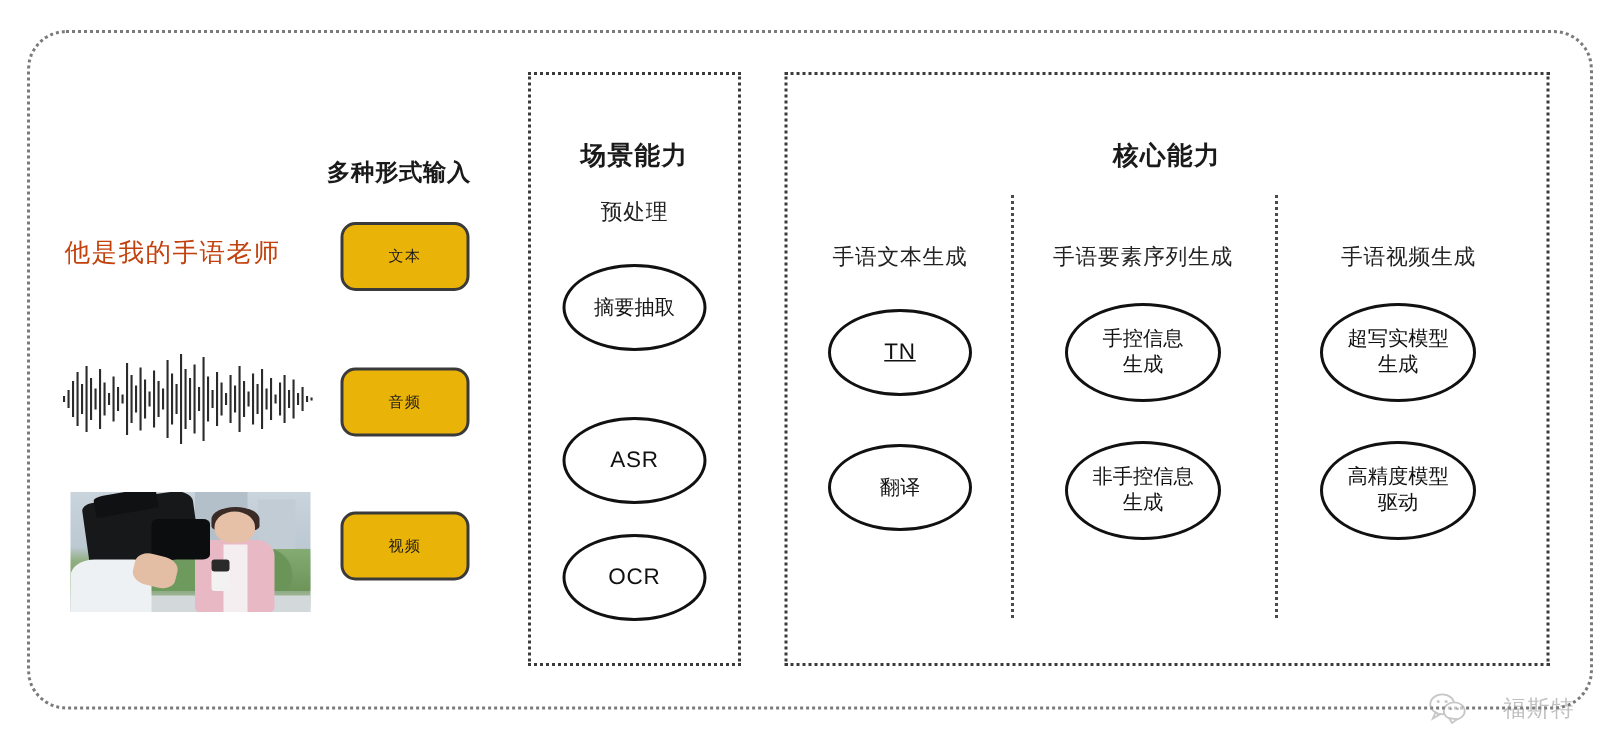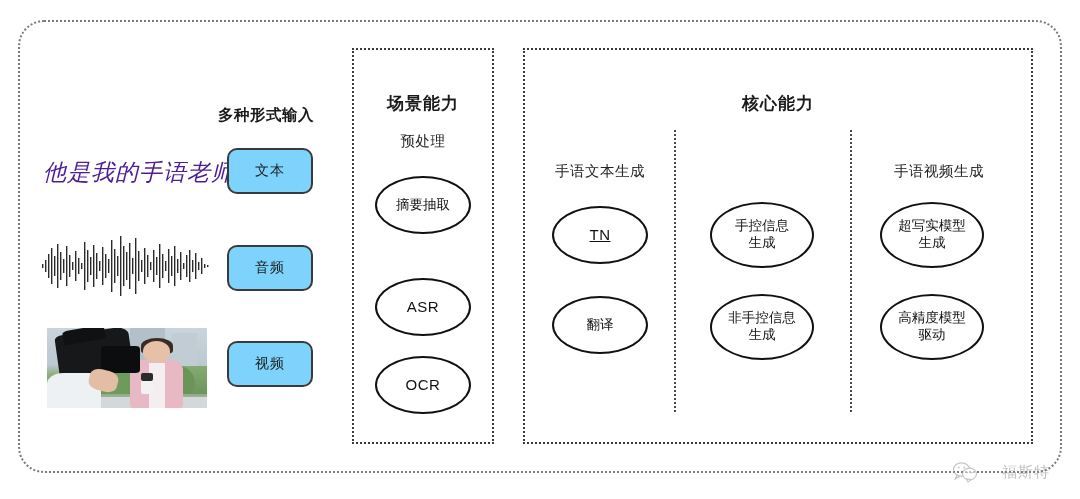--- a/index.html
+++ b/index.html
@@ -105,39 +105,38 @@
     font-size: 15.5px;
     font-weight: bold;
     color: #1a1a1a;
     letter-spacing: 0.5px;
     white-space: nowrap;
   }
   #sample-text {
     position: absolute;
     left: 43px;
     top: 157px;
-    font-size: 23px;
-    color: #4c1d95;
+    font-size: 17px;
+    color: #c2410c;
     letter-spacing: 1px;
     white-space: nowrap;
-    font-style: italic;
   }
   .input-chip {
     position: absolute;
     width: 86px;
     height: 46px;
     border: 2px solid #3a3a3a;
     border-radius: 10px;
     box-sizing: border-box;
     display: flex;
     align-items: center;
     justify-content: center;
-    font-size: 14px;
+    font-size: 10px;
     color: #1a1a1a;
-    background: #7dd3fc;
+    background: #eab308;
     letter-spacing: 1px;
   }
   #chip-text  { left: 227px; top: 148px; }
   #chip-audio { left: 227px; top: 245px; }
   #chip-video { left: 227px; top: 341px; }
 
   
   #waveform {
     position: absolute;
     left: 40px;
@@ -349,20 +348,21 @@
   <div class="panel" id="panel-core">
     <div class="panel-title" id="core-title">核心能力</div>
 
     <div class="v-divider" id="divider-1"></div>
     <div class="v-divider" id="divider-2"></div>
 
     <div class="col-header" style="left:8px; width:134px; top:112px;">手语文本生成</div>
     <div class="ellipse latin" style="left:27px; top:156px; width:96px; height:58px;text-decoration:underline;">TN</div>
     <div class="ellipse" style="left:27px; top:246px; width:96px; height:58px;">翻译</div>
 
+    <div class="col-header" style="left:153px; width:168px; top:112px;">手语要素序列生成</div>
     <div class="ellipse" style="left:185px; top:152px; width:104px; height:66px;">手控信息
 生成</div>
     <div class="ellipse" style="left:185px; top:244px; width:104px; height:66px;">非手控信息
 生成</div>
 
     <div class="col-header" style="left:334px; width:160px; top:112px;">手语视频生成</div>
     <div class="ellipse" style="left:355px; top:152px; width:104px; height:66px;">超写实模型
 生成</div>
     <div class="ellipse" style="left:355px; top:244px; width:104px; height:66px;">高精度模型
 驱动</div>

